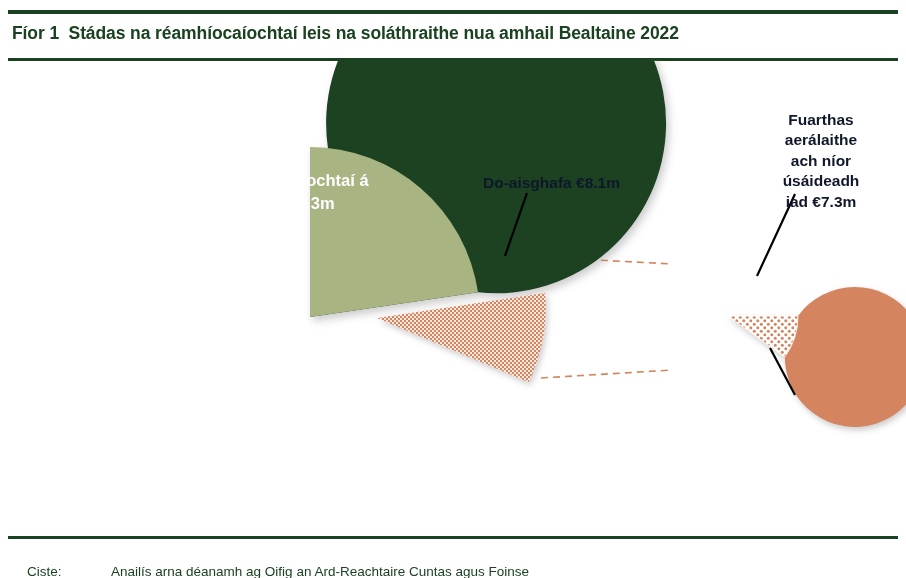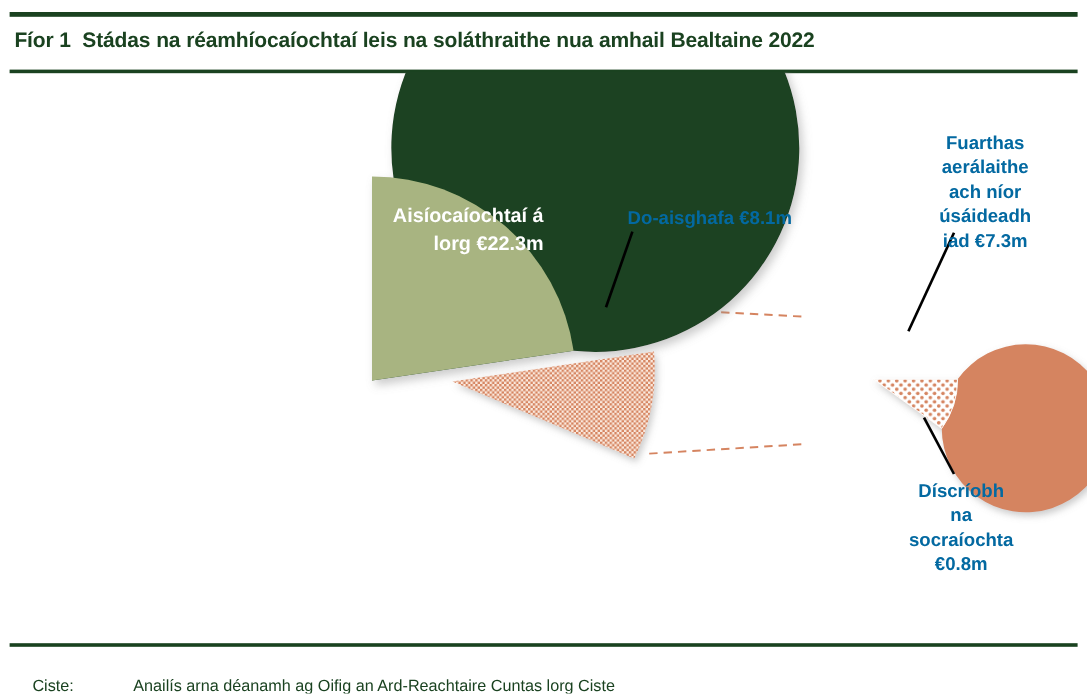--- a/index.html
+++ b/index.html
@@ -56,37 +56,37 @@
     width: 906px;
     height: 476px;
   }
 
   .slice-label {
     position: absolute;
     color: #ffffff;
     font-size: 16.5px;
     font-weight: bold;
     line-height: 1.38;
-    text-align: right;
+    text-align: left;
     white-space: pre-line;
     pointer-events: none;
   }
   .callout-label {
     position: absolute;
-    color: #0369a1;
+    color: #0f172a;
     font-size: 15.5px;
     font-weight: bold;
     line-height: 1.32;
     text-align: center;
     white-space: pre-line;
   }
 
   #label-aisiocaiochtai { left: 243px; top: 109px; width: 210px; }
   #label-aisioctha      { left: 175px; top: 272px; width: 170px; }
-  #label-do-aisghafa    { left: 483px; top: 113px; width: 190px; text-align: left; margin-left: 40px; }
+  #label-do-aisghafa    { left: 483px; top: 113px; width: 190px; text-align: left; }
   #label-fuarthas       { left: 742px; top: 50px;  width: 158px; }
   #label-discriobh      { left: 716px; top: 340px; width: 170px; }
 </style>
 </head>
 <body>
 
 <div id="figure">
 
   <div class="rule" id="rule-top"></div>
   <div id="title">Fíor 1  Stádas na réamhíocaíochtaí leis na soláthraithe nua amhail Bealtaine 2022</div>
@@ -164,25 +164,21 @@
 €50.5m</div>
 
     <div class="callout-label" id="label-do-aisghafa">Do-aisghafa €8.1m</div>
 
     <div class="callout-label" id="label-fuarthas">Fuarthas
 aerálaithe
 ach níor
 úsáideadh
 iad €7.3m</div>
 
-    <div class="callout-label" id="label-discriobh">Díscríobh
-na
-socraíochta
-€0.8m</div>
   </div>
 
   <div class="rule" id="rule-bottom"></div>
 
   <div id="source-row">
-    <span id="source-label">Ciste:</span><span>Anailís arna déanamh ag Oifig an Ard-Reachtaire Cuntas lorg Ciste</span>
+    <span id="source-label">Ciste:</span><span>Anailís arna déanamh ag Oifig an Ard-Reachtaire Cuntas agus Foinse</span>
   </div>
 
 </div>
 
 </body></html>

